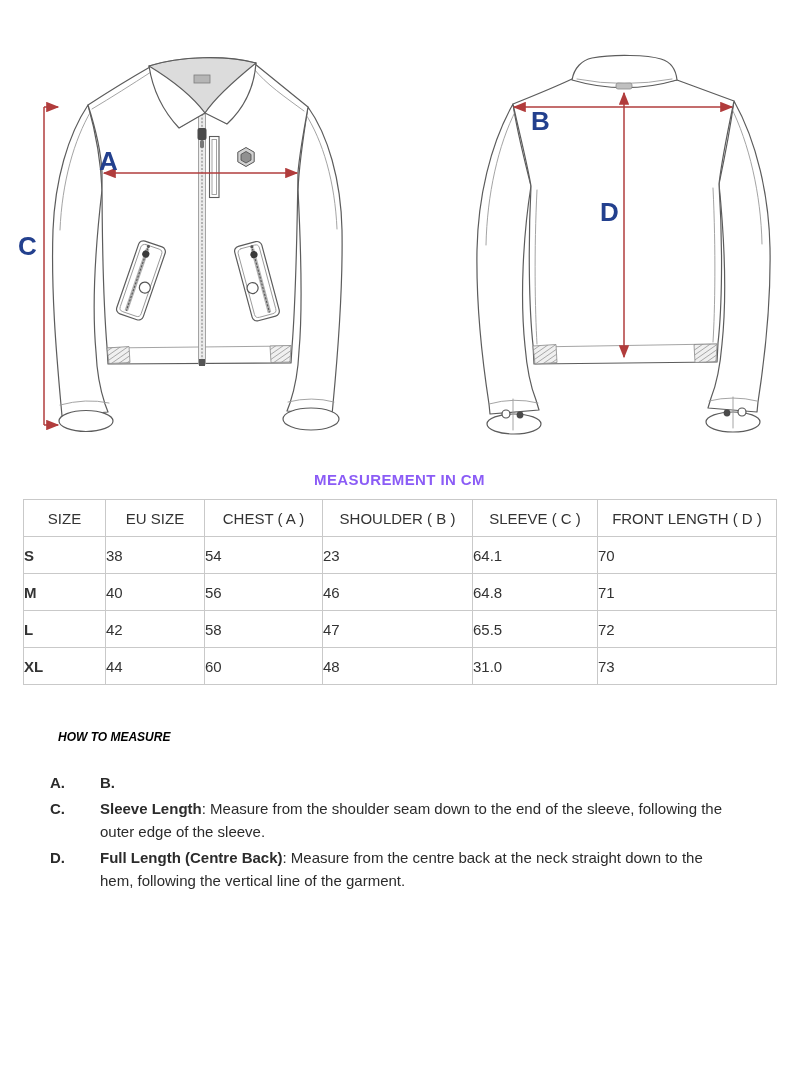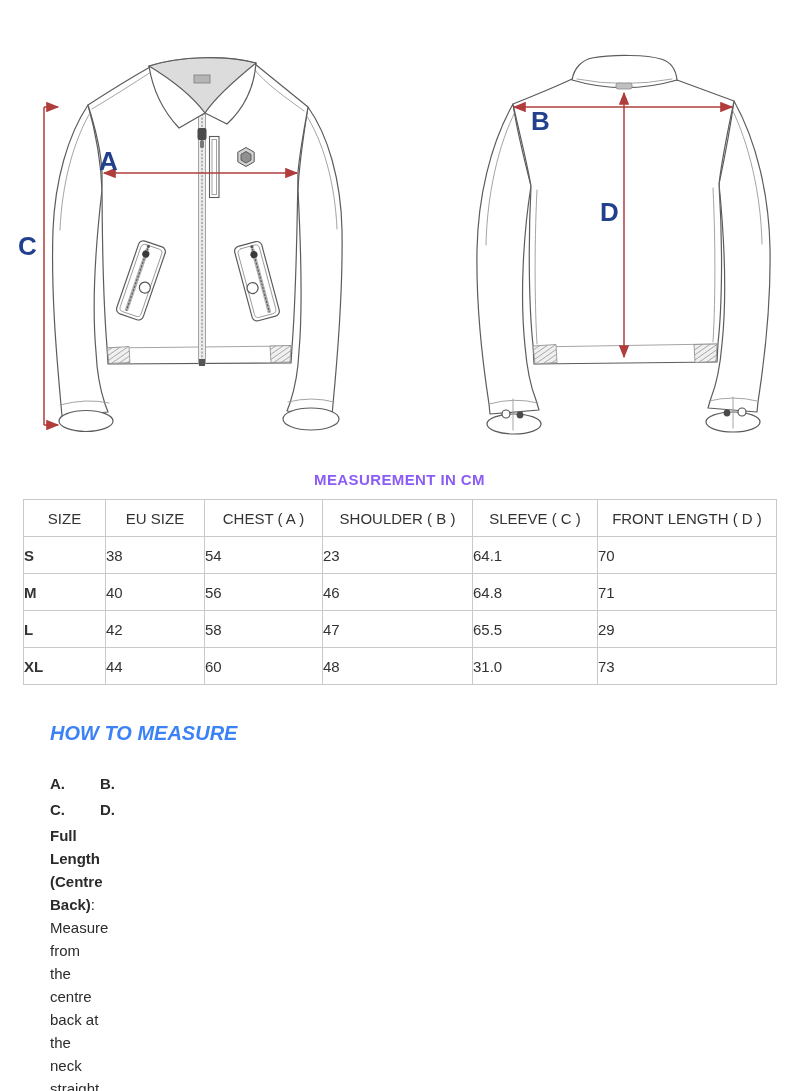--- a/index.html
+++ b/index.html
@@ -18,21 +18,21 @@
   
   .tbl-title{position:absolute;left:23px;top:471px;width:753px;text-align:center;
              font-size:15px;font-weight:bold;color:#8b5cf6;letter-spacing:.4px;}
   table.size{position:absolute;left:23px;top:499px;width:753px;border-collapse:collapse;
              table-layout:fixed;font-size:15px;color:#333;}
   table.size th,table.size td{border:1px solid #c9c9c9;vertical-align:middle;
              height:36px;padding:0;font-weight:normal;overflow:hidden;white-space:nowrap;}
   table.size td.sz{font-weight:bold;}
   
   .howto{position:absolute;left:50px;top:722px;width:710px;}
-  .howto h3{margin:0;font-size:20px;font-style:italic;font-weight:bold;color:#3b82f6;}
+  .howto h3{margin:8px;font-size:12px;font-style:italic;font-weight:bold;color:#000000;}
   .howto .items{margin-top:27px;display:grid;grid-template-columns:50px 1fr;row-gap:3px;
                 font-size:15px;line-height:23px;color:#2b2b2b;}
   .howto .letter{font-weight:bold;}
   .howto .body{max-width:640px;}
   .howto .term{font-weight:bold;}
 </style>
 </head>
 <body>
 
 <div class="page">
@@ -208,40 +208,41 @@
         <td>46</td>
         <td>64.8</td>
         <td>71</td>
       </tr>
       <tr>
         <td class="sz">L</td>
         <td>42</td>
         <td>58</td>
         <td>47</td>
         <td>65.5</td>
-        <td>29</td>
+        <td>72</td>
       </tr>
       <tr>
         <td class="sz">XL</td>
         <td>44</td>
         <td>60</td>
         <td>48</td>
         <td>31.0</td>
         <td>73</td>
       </tr>
     </tbody>
   </table>
 
   <div class="howto">
     <h3>HOW TO MEASURE</h3>
     <div class="items">
       <div class="letter">A.</div>
 
       <div class="letter">B.</div>
 
       <div class="letter">C.</div>
+      <div class="body"><span class="term">Sleeve Length</span><span>: Measure from the shoulder seam down to the end of the sleeve, following the outer edge of the sleeve.</span></div>
 
       <div class="letter">D.</div>
       <div class="body"><span class="term">Full Length (Centre Back)</span><span>: Measure from the centre back at the neck straight down to the hem, following the vertical line of the garment.</span></div>
     </div>
   </div>
 
 </div>
 
 </body></html>

